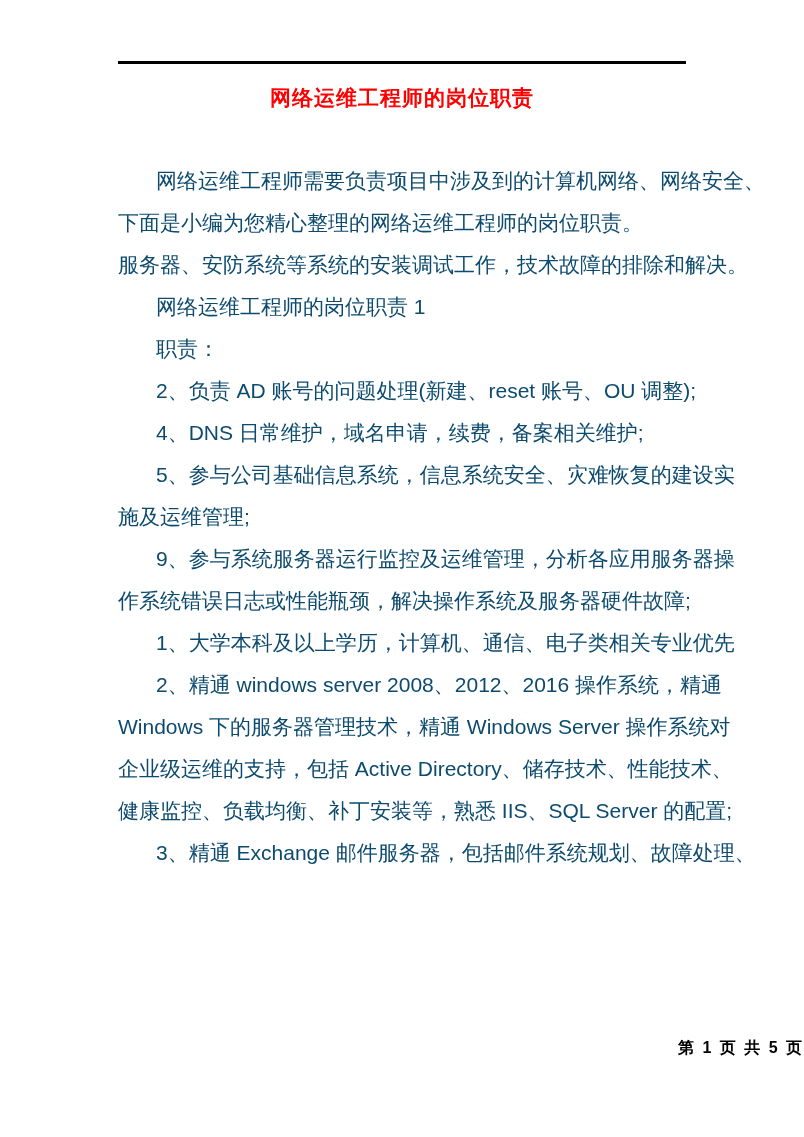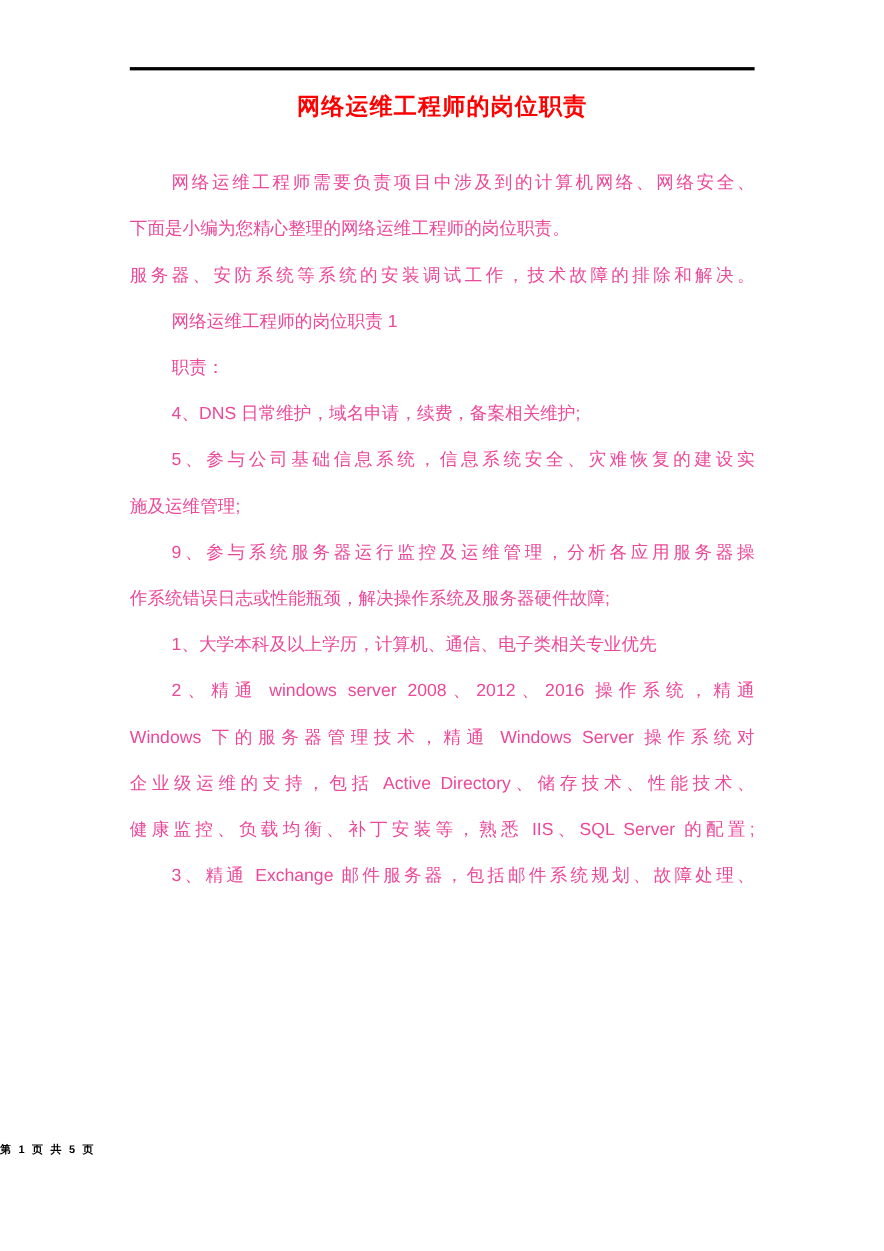--- a/index.html
+++ b/index.html
@@ -31,62 +31,63 @@
     width: 568px;
     text-align: center;
     font-size: 21px;
     line-height: 28px;
     font-weight: bold;
     letter-spacing: 1px;
   }
   .doc-body {
     position: absolute;
     left: 118px;
-    top: 146px;
+    top: 160px;
     width: 568px;
-    font-size: 16px;
-    color: #ec4899;
+    font-size: 21px;
+    color: #0c4a6e;
   }
   .line {
     height: 42px;
     line-height: 42px;
     width: 568px;
     white-space: nowrap;
   }
   .line.indent {
     text-indent: 38px;
   }
   .line.stretch {
     text-align: justify;
     text-align-last: justify;
   }
   .doc-footer {
     position: absolute;
     left: 0;
     top: 1038px;
     width: 804px;
-    text-align: left;
-    font-size: 10px;
+    text-align: right;
+    font-size: 16px;
     font-weight: bold;
     color: #000000;
     letter-spacing: 2px;
   }
 </style>
 </head>
 <body>
 
 <div class="page">
   <div class="top-rule"></div>
   <div class="doc-title" style="color: rgb(255, 0, 0);">网络运维工程师的岗位职责</div>
   <div class="doc-body">
       <div class="line indent stretch">网络运维工程师需要负责项目中涉及到的计算机网络、网络安全、</div>
       <div class="line">下面是小编为您精心整理的网络运维工程师的岗位职责。</div>
       <div class="line stretch">服务器、安防系统等系统的安装调试工作，技术故障的排除和解决。</div>
       <div class="line indent">网络运维工程师的岗位职责 1</div>
       <div class="line indent">职责：</div>
+      <div class="line indent">2、负责 AD 账号的问题处理(新建、reset 账号、OU 调整);</div>
       <div class="line indent">4、DNS 日常维护，域名申请，续费，备案相关维护;</div>
       <div class="line indent stretch">5、参与公司基础信息系统，信息系统安全、灾难恢复的建设实</div>
       <div class="line">施及运维管理;</div>
       <div class="line indent stretch">9、参与系统服务器运行监控及运维管理，分析各应用服务器操</div>
       <div class="line">作系统错误日志或性能瓶颈，解决操作系统及服务器硬件故障;</div>
       <div class="line indent">1、大学本科及以上学历，计算机、通信、电子类相关专业优先</div>
       <div class="line indent stretch">2、精通 windows server 2008、2012、2016 操作系统，精通</div>
       <div class="line stretch">Windows 下的服务器管理技术，精通 Windows Server 操作系统对</div>
       <div class="line stretch">企业级运维的支持，包括 Active Directory、储存技术、性能技术、</div>
       <div class="line stretch">健康监控、负载均衡、补丁安装等，熟悉 IIS、SQL Server 的配置;</div>

